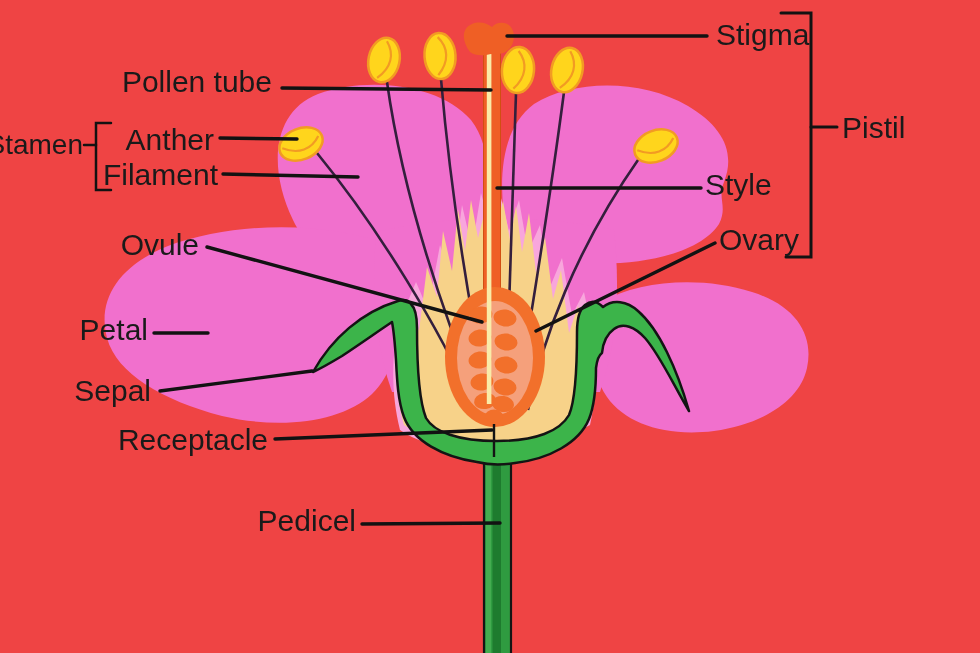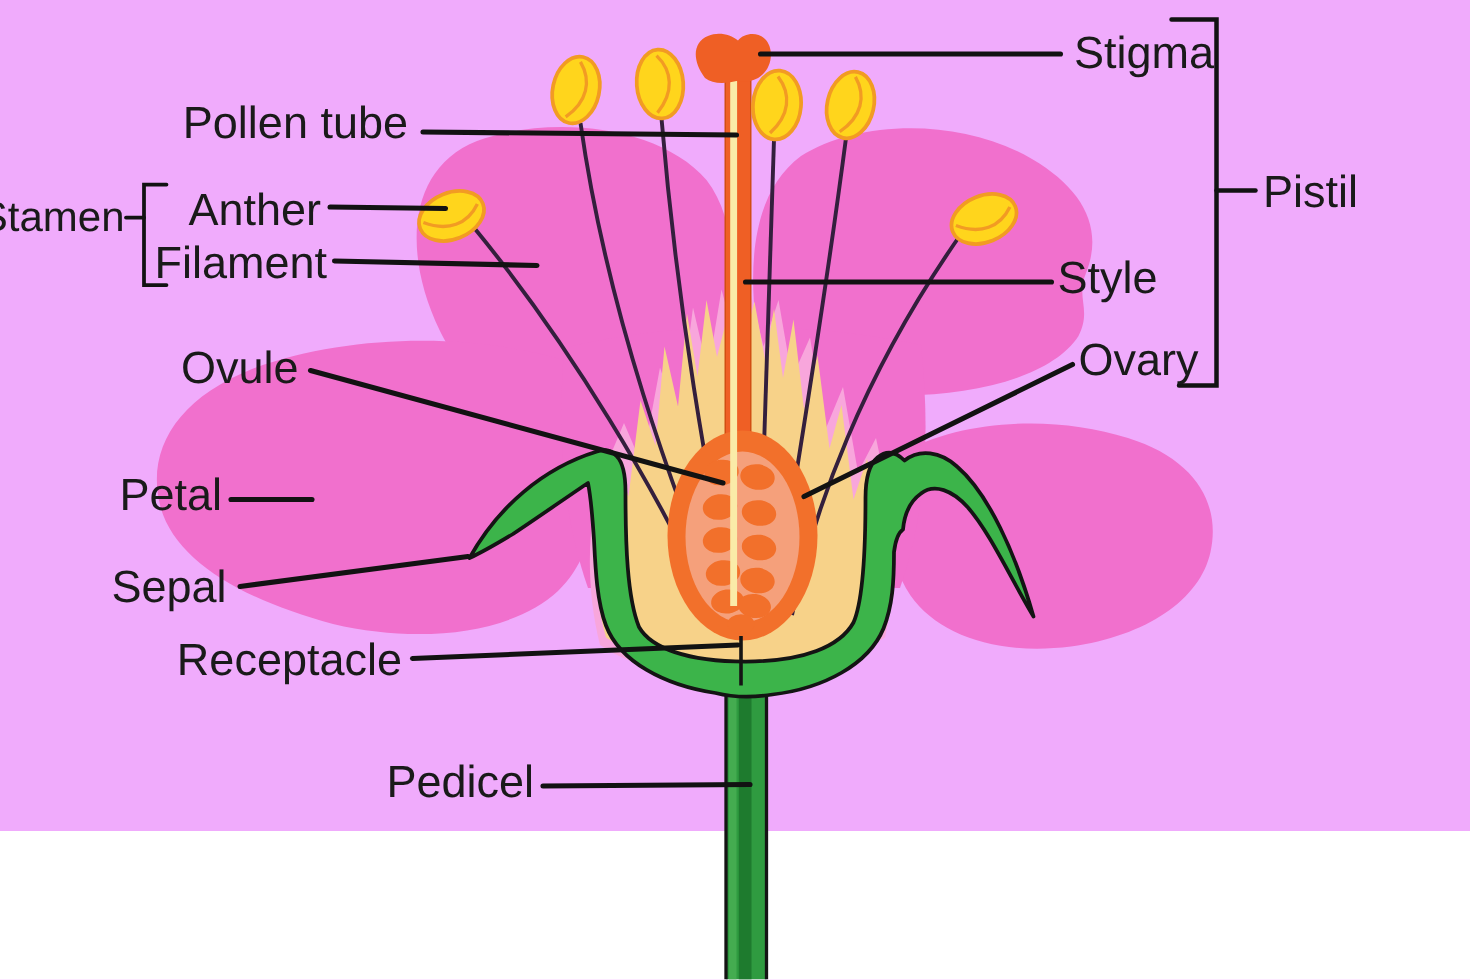--- a/index.html
+++ b/index.html
@@ -6,22 +6,22 @@
     margin: 0;
     padding: 0;
     background: #ffffff;
     width: 980px;
     height: 653px;
     overflow: hidden;
   }
   .stage {
     position: relative;
     width: 980px;
-    height: 554px;
-    background: #f0abfc;
+    height: 653px;
+    background: #ef4444;
   }
   svg { display: block; }
   text {
     font-family: "Liberation Sans", "DejaVu Sans", sans-serif;
     font-size: 30px;
     font-weight: 400;
   }
   text.small { font-size: 28px; }
 </style>
 </head>

